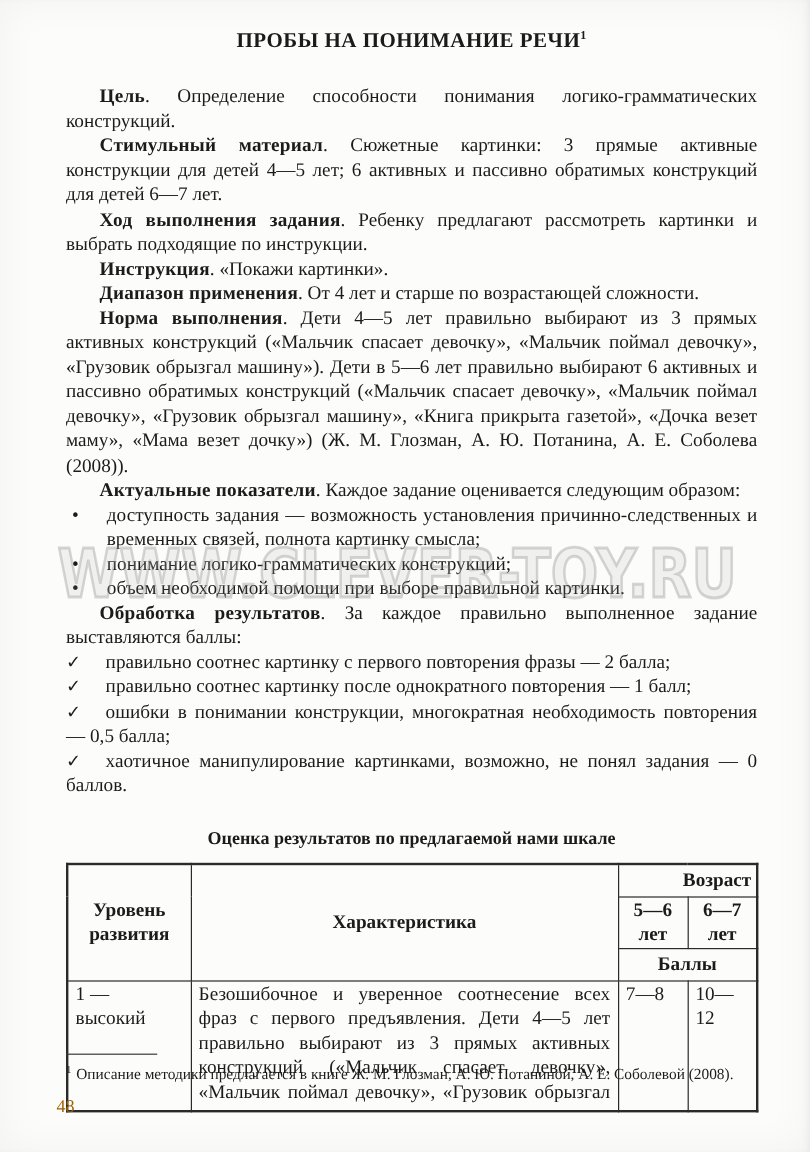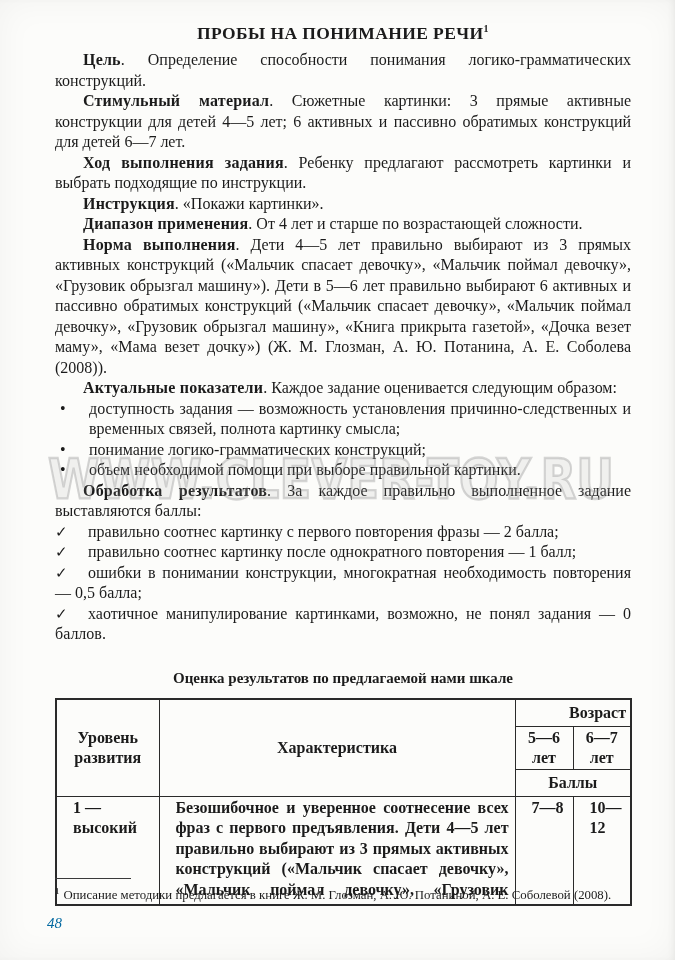--- a/index.html
+++ b/index.html
@@ -18,21 +18,21 @@
   }
   .content {
     position: absolute;
     left: 55px; right: 44px; top: 23px;
   }
   h1.doc-title {
     font-size: 17.5px;
     font-weight: bold;
     text-align: center;
     letter-spacing: 0.4px;
-    margin: 0 0 6px 0;
+    margin: 0 0 27px 0;
   }
   h1.doc-title sup { font-size: 10px; }
   p.body-par {
     margin: 0;
     font-size: 16px;
     line-height: 20.5px;
     text-align: justify;
     text-indent: 28px;
   }
   p.body-par b { letter-spacing: 0.2px; }
@@ -78,46 +78,44 @@
     font-weight: bold;
     padding: 1px 4px;
     line-height: 20px;
     text-align: center;
     vertical-align: middle;
   }
   table.results th.age-span { height: 24px; text-align: right; }
   table.results th.age-col { height: 40px; }
   table.results th.scores-span { height: 24px; }
   table.results td {
-    padding: 1px 6px 2px 16px;
+    padding: 1px 6px 2px 6px;
     line-height: 20.6px;
     vertical-align: top;
     text-align: left;
-    font-weight: bold;
   }
   td .cell-clip { max-height: 104px; overflow: hidden; }
   td.char-cell .cell-clip { text-align: justify; }
   .footnote {
     position: absolute;
     left: 55px; right: 44px; top: 878px;
     font-size: 12.8px;
     line-height: 16px;
   }
   .footnote-rule {
     width: 76px; height: 0;
     border-top: 1.6px solid #3a3a3a;
     margin-bottom: 4px;
   }
   .footnote sup { font-size: 9px; margin-right: 4px; }
   .page-number {
     position: absolute;
     left: 47px; top: 915px;
     font-size: 15px;
-    color: #0369a1;
-    font-style: italic;
+    color: #a16207;
   }
   .watermark {
     position: absolute;
     left: 48px; top: 446px;
     width: 600px;
     font-family: "DejaVu Sans", sans-serif;
     font-weight: bold;
     font-size: 50px;
     letter-spacing: 0px;
     white-space: nowrap;

